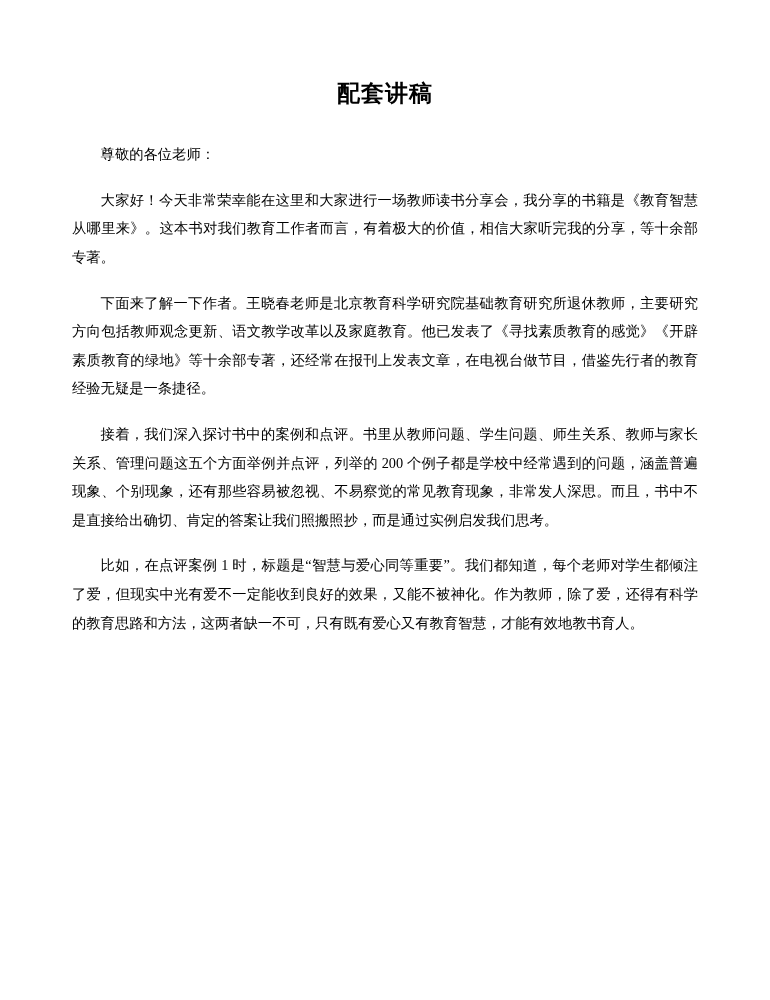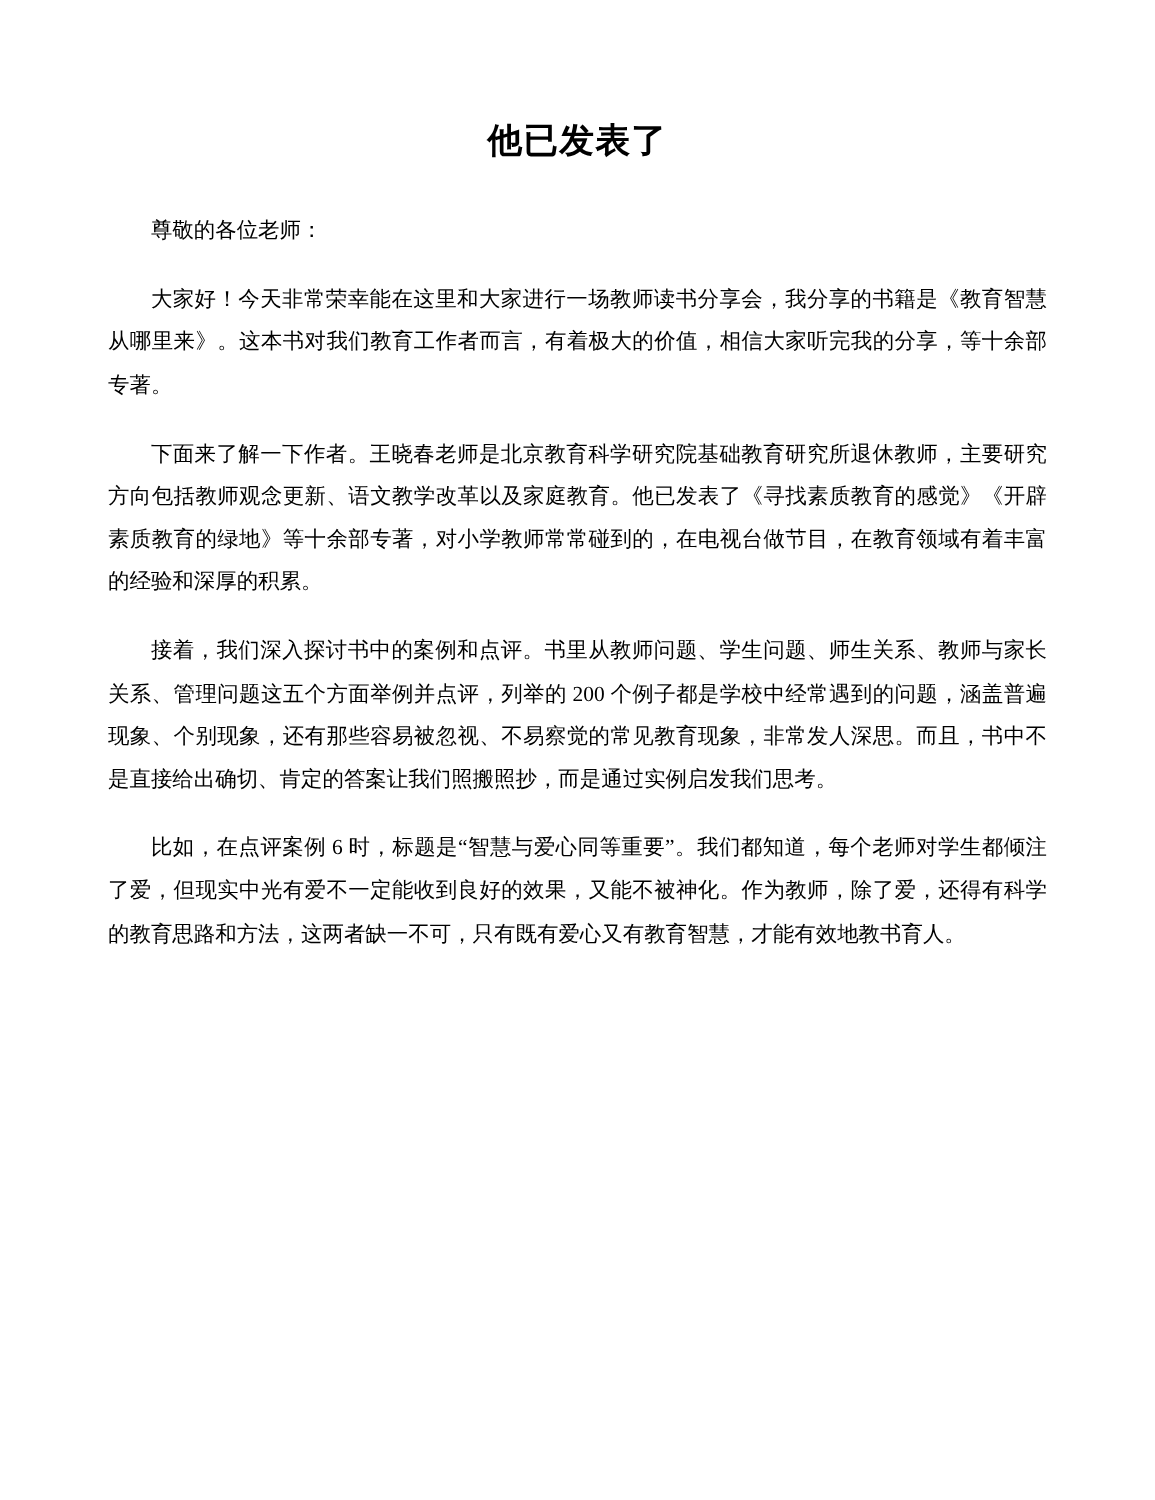--- a/index.html
+++ b/index.html
@@ -38,19 +38,19 @@
     margin: 0 0 17px 0;
     text-indent: 2em;
     word-break: break-all;
     font-family: Liberation Serif, serif;
   }
 </style>
 </head>
 <body>
 
 <div class="page">
-  <h1 class="doc-title">他已发表了</h1>
+  <h1 class="doc-title">配套讲稿</h1>
   <p class="para">尊敬的各位老师：</p>
   <p class="para">大家好！今天非常荣幸能在这里和大家进行一场教师读书分享会，我分享的书籍是《教育智慧从哪里来》。这本书对我们教育工作者而言，有着极大的价值，相信大家听完我的分享，等十余部专著。</p>
-  <p class="para">下面来了解一下作者。王晓春老师是北京教育科学研究院基础教育研究所退休教师，主要研究方向包括教师观念更新、语文教学改革以及家庭教育。他已发表了《寻找素质教育的感觉》《开辟素质教育的绿地》等十余部专著，对小学教师常常碰到的，在电视台做节目，在教育领域有着丰富的经验和深厚的积累。</p>
+  <p class="para">下面来了解一下作者。王晓春老师是北京教育科学研究院基础教育研究所退休教师，主要研究方向包括教师观念更新、语文教学改革以及家庭教育。他已发表了《寻找素质教育的感觉》《开辟素质教育的绿地》等十余部专著，还经常在报刊上发表文章，在电视台做节目，借鉴先行者的教育经验无疑是一条捷径。</p>
   <p class="para">接着，我们深入探讨书中的案例和点评。书里从教师问题、学生问题、师生关系、教师与家长关系、管理问题这五个方面举例并点评，列举的 200 个例子都是学校中经常遇到的问题，涵盖普遍现象、个别现象，还有那些容易被忽视、不易察觉的常见教育现象，非常发人深思。而且，书中不是直接给出确切、肯定的答案让我们照搬照抄，而是通过实例启发我们思考。</p>
-  <p class="para">比如，在点评案例 6 时，标题是“智慧与爱心同等重要”。我们都知道，每个老师对学生都倾注了爱，但现实中光有爱不一定能收到良好的效果，又能不被神化。作为教师，除了爱，还得有科学的教育思路和方法，这两者缺一不可，只有既有爱心又有教育智慧，才能有效地教书育人。</p>
+  <p class="para">比如，在点评案例 1 时，标题是“智慧与爱心同等重要”。我们都知道，每个老师对学生都倾注了爱，但现实中光有爱不一定能收到良好的效果，又能不被神化。作为教师，除了爱，还得有科学的教育思路和方法，这两者缺一不可，只有既有爱心又有教育智慧，才能有效地教书育人。</p>
 </div>
 
 </body></html>

